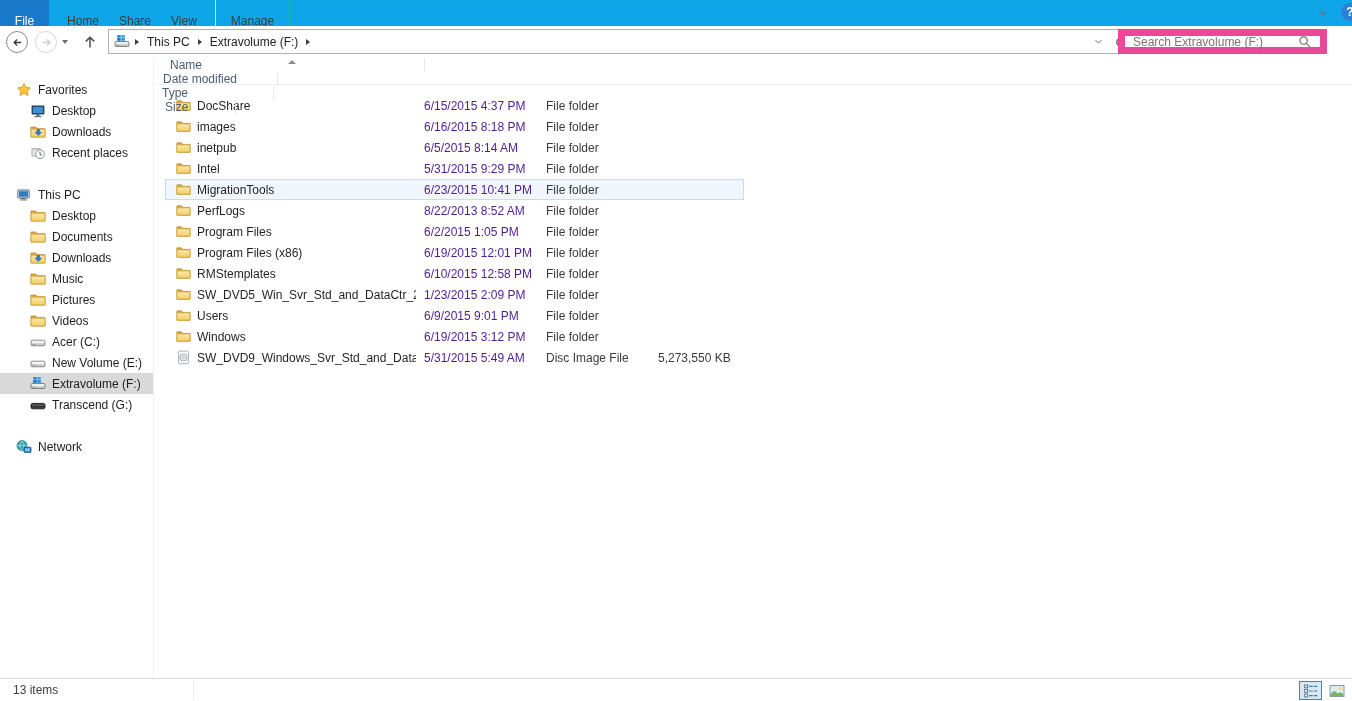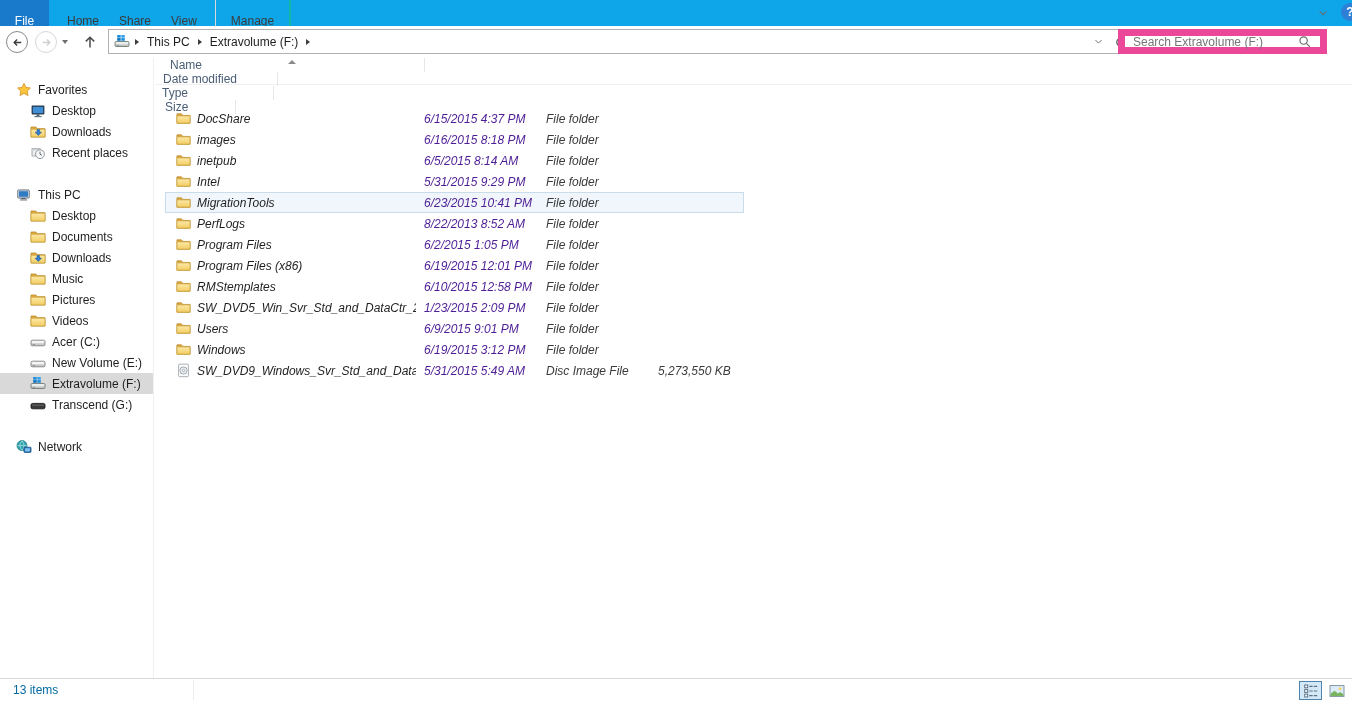--- a/index.html
+++ b/index.html
@@ -69,35 +69,35 @@
   .hcell { display:flex; align-items:center; border-right:1px solid #e6e6e6;
     padding-left:10px; cursor:default; }
   .h-name { width:270px; padding-left:15px; }
   .h-date { width:123px; padding-left:8px; }
   .h-type { width:119px; padding-left:7px; }
   .h-size { width:81px; }
   .sort-caret { position:absolute; left:133px; top:2px; width:0; height:0;
     border-left:4px solid transparent; border-right:4px solid transparent;
     border-bottom:4px solid #8a8a8a; }
 
-  .rows { margin-top:23px;font-style:italic; }
+  .rows { margin-top:10px; }
   .frow { height:21px; width:579px; margin-left:10px; display:flex; align-items:center;
     border:1px solid transparent; cursor:default; }
   .frow.selected { background:#f0f6fb; border-color:#c8dcec; }
   .c-name { width:250px; display:flex; align-items:center; gap:6px; padding-left:10px;
     color:#1f1f1f; overflow:hidden; white-space:nowrap; }
   .c-name svg { width:15px; height:15px; flex:none; }
   .c-date { width:123px; padding-left:8px; color:#4c1d95; white-space:nowrap; }
   .c-type { width:119px; padding-left:7px; color:#3a3a3a; white-space:nowrap; }
   .c-size { width:70px; padding-right:4px; text-align:right; color:#3a3a3a; white-space:nowrap; }
 
   
   .statusbar { position:absolute; left:0; right:0; bottom:0; height:23px;
     background:#fff; border-top:1px solid #d9d9d9; }
-  .status-count { position:absolute; left:13px; top:4px; color:#0369a1; }
+  .status-count { position:absolute; left:13px; top:4px; color:#404040; }
   .status-sep { position:absolute; left:193px; top:1px; bottom:1px; width:1px; background:#ececec; }
   .view-btns { position:absolute; right:4px; top:2px; display:flex; gap:3px; }
   .vbtn { width:23px; height:19px; display:flex; align-items:center; justify-content:center;
     border:1px solid transparent; }
   .vbtn.active { background:#d4e9f8; border-color:#4f83ad; }
 </style>
 </head>
 <body>
 
 <svg width="0" height="0" style="position:absolute" aria-hidden="true">

